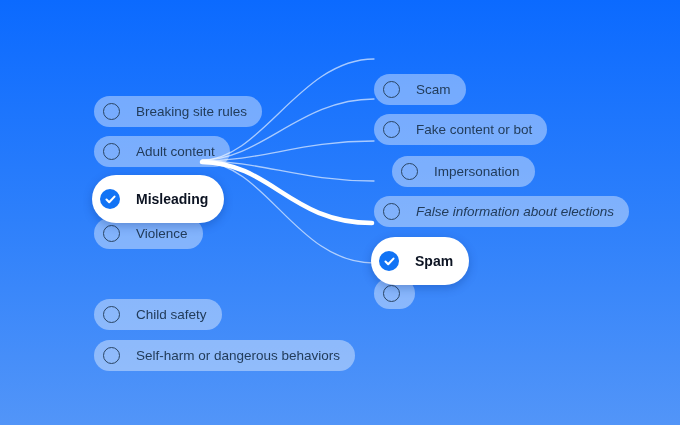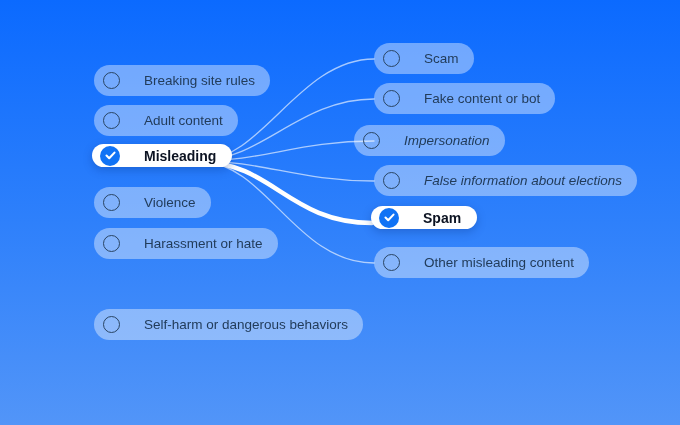--- a/index.html
+++ b/index.html
@@ -9,38 +9,39 @@
     overflow:hidden;
     background:linear-gradient(180deg,#0b6aff 0%,#2e80fb 52%,#5295f8 100%);
     font-family:"Liberation Sans", sans-serif;
   }
   .connectors{position:absolute;left:0;top:0;width:680px;height:425px;}
   .connectors path{fill:none;stroke-linecap:round;}
   .connectors path.thin{stroke:rgba(255,255,255,0.62);stroke-width:1.3px;}
   .connectors path.thick{stroke:#ffffff;stroke-width:4.6px;}
   .pill{
     position:absolute;
-    display:flex;align-items:center;gap:24px;
+    display:flex;align-items:center;gap:16px;
     height:31px;padding:0 15px 0 9px;
     border-radius:999px;
     background:rgba(255,255,255,0.40);
     color:#223c5a;
     font-size:13.5px;
     white-space:nowrap;
     cursor:pointer;
     box-sizing:border-box;
+    margin-top:31px;
   }
   .pill .radio{
     width:17px;height:17px;flex:none;
     border:1.7px solid #2a4563;border-radius:50%;
     box-sizing:border-box;background:transparent;
   }
   .pill.selected{
     background:#ffffff;
-    height:23px;padding:0 16px 0 8px;
+    height:48px;padding:0 16px 0 8px;
     color:#0c1322;font-weight:700;font-size:14px;
     box-shadow:0 3px 10px rgba(8,48,128,0.30);
     z-index:2;
   }
   .pill.selected .check{
     width:20px;height:20px;flex:none;border-radius:50%;
     background:#1173f5;
     display:flex;align-items:center;justify-content:center;
   }
   .pill.selected .check svg{display:block;}
@@ -73,51 +74,50 @@
       <svg width="11" height="9" viewBox="0 0 11 9">
         <polyline points="1.5,4.6 4.2,7.2 9.5,1.6" fill="none" stroke="#ffffff" stroke-width="2.1" stroke-linecap="round" stroke-linejoin="round"></polyline>
       </svg>
     </span>
     <span class="label">Misleading</span>
   </div>
   <div class="pill" style="left:94px;top:187px;text-align:center;">
     <span class="radio"></span>
     <span class="label">Violence</span>
   </div>
-  <div class="pill" style="left:94px;top:228px;">
+  <div class="pill" style="left:94px;top:268px;">
     <span class="radio"></span>
-    <span class="label">Harassment or hate</span>
+    <span class="label">Child safety</span>
   </div>
   <div class="pill" style="left:94px;top:309px;">
     <span class="radio"></span>
     <span class="label">Self-harm or dangerous behaviors</span>
   </div>
 
   <div class="pill" style="left:374px;top:43px;">
     <span class="radio"></span>
     <span class="label">Scam</span>
   </div>
   <div class="pill" style="left:374px;top:83px;">
     <span class="radio"></span>
     <span class="label">Fake content or bot</span>
   </div>
-  <div class="pill" style="left:354px;top:125px;font-style:italic;">
+  <div class="pill" style="left:392px;top:125px;">
     <span class="radio"></span>
     <span class="label">Impersonation</span>
   </div>
   <div class="pill" style="left:374px;top:165px;font-style:italic;">
     <span class="radio"></span>
     <span class="label">False information about elections</span>
   </div>
   <div class="pill selected" style="left:371px;top:206px;">
     <span class="check">
       <svg width="11" height="9" viewBox="0 0 11 9">
         <polyline points="1.5,4.6 4.2,7.2 9.5,1.6" fill="none" stroke="#ffffff" stroke-width="2.1" stroke-linecap="round" stroke-linejoin="round"></polyline>
       </svg>
     </span>
     <span class="label">Spam</span>
   </div>
   <div class="pill" style="left:374px;top:247px;">
     <span class="radio"></span>
-    <span class="label">Other misleading content</span>
   </div>
 
 </div>
 
 </body></html>

